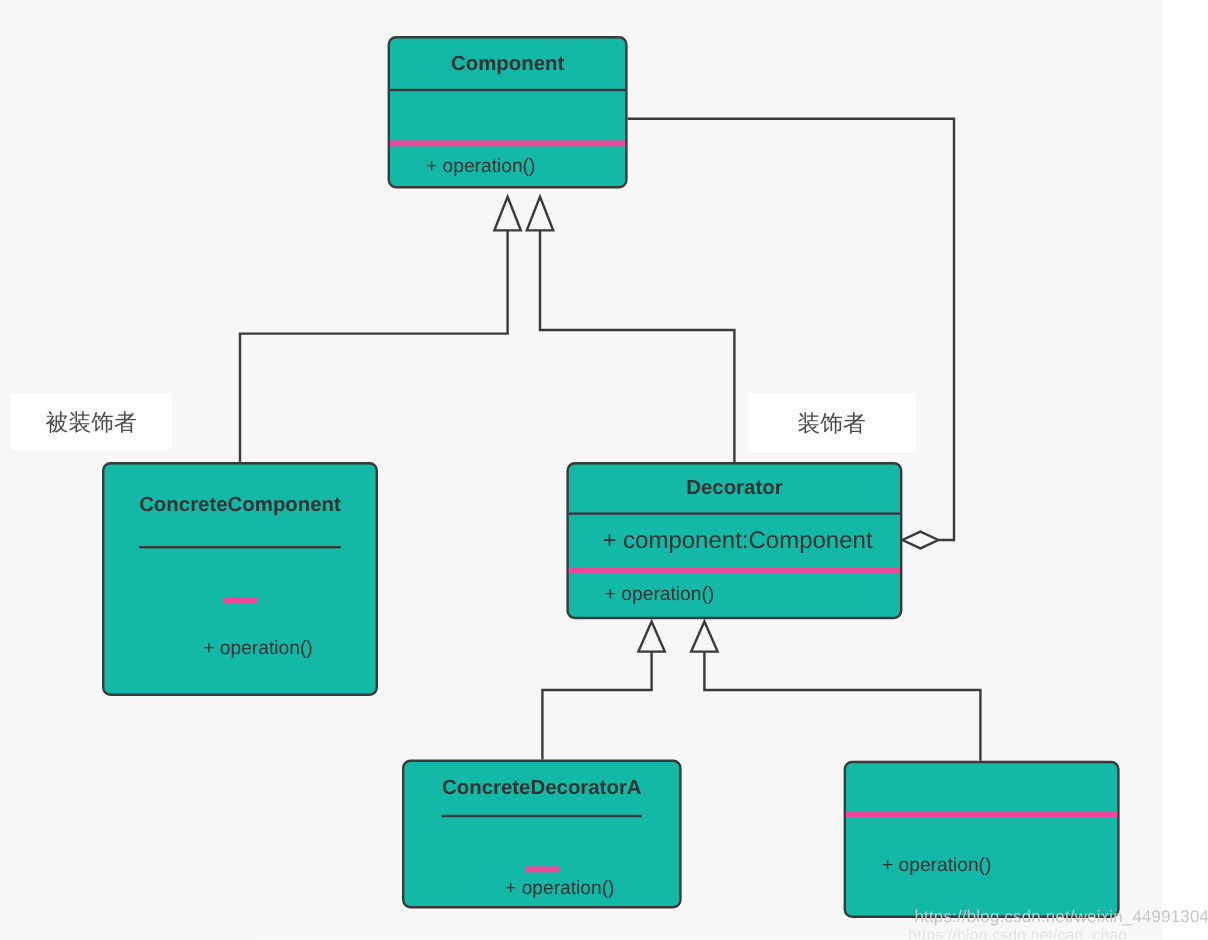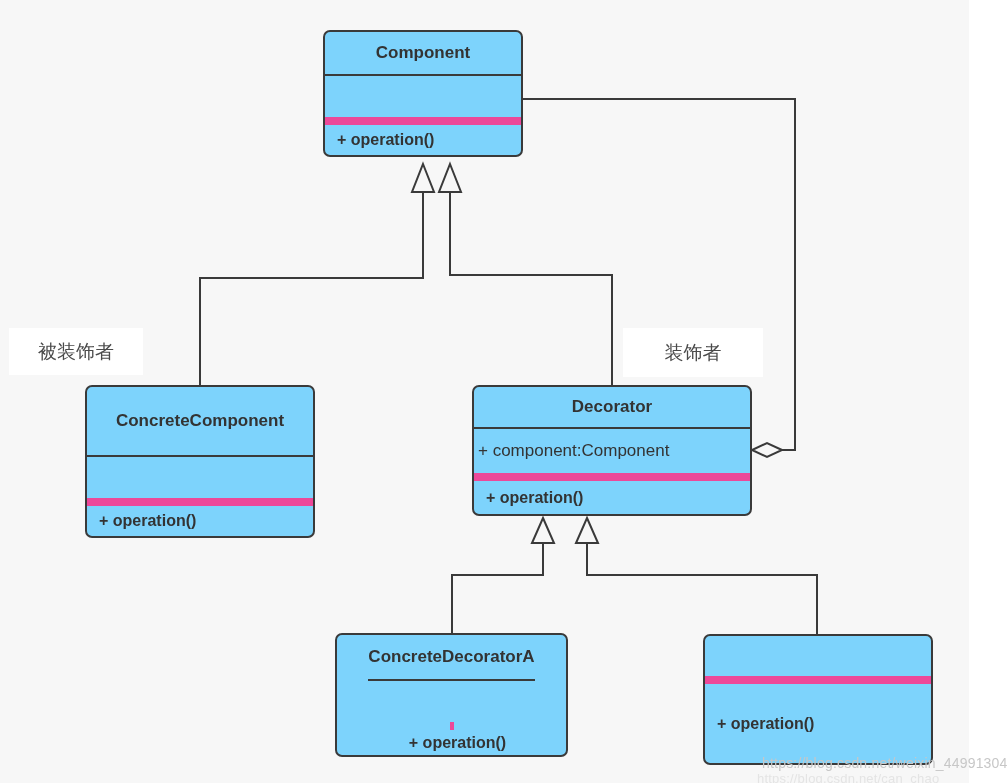--- a/index.html
+++ b/index.html
@@ -18,51 +18,50 @@
     background: #f7f7f7;
   }
   #wires {
     position: absolute;
     left: 0; top: 0;
     width: 1007px; height: 783px;
   }
   .uml-class {
     position: absolute;
     box-sizing: border-box;
-    background: #7dd3fc;
+    background: #14b8a6;
     border: 2px solid #3a3a3a;
     border-radius: 7px;
     display: flex;
     flex-direction: column;
     color: #333333;
   }
   .uml-title {
     box-sizing: content-box;
     border-bottom: 2px solid #3a3a3a;
     font-weight: bold;
     font-size: 17px;
     text-align: center;
     display: flex;
     align-items: center;
     justify-content: center;
   }
   .uml-attrs {
-    border-bottom: 8px solid #ec4899;
-    font-size: 17px;
+    border-bottom: 5px solid #ec4899;
+    font-size: 20px;
     display: flex;
     align-items: center;
-    padding-left: 4px;
+    padding-left: 28px;
   }
   .uml-ops {
     font-size: 16px;
     display: flex;
     align-items: center;
-    padding-left: 12px;
+    padding-left: 30px;
     flex: 1;
-    font-weight: bold;
   }
   .role-label {
     position: absolute;
     background: #ffffff;
     color: #4a4a4a;
     font-size: 19px;
     display: flex;
     align-items: center;
     justify-content: center;
   }
@@ -73,21 +72,21 @@
     letter-spacing: 0.2px;
   }
   #watermark-1 { left: 762px; top: 755px; color: #c7c7c7; }
   #watermark-2 { left: 757px; top: 771px; color: #e4e4e4; font-size: 13px; }
 
   
   #class-component            { left: 323px; top: 30px;  width: 200px; height: 127px; }
   #class-component .uml-title { height: 42px; }
   #class-component .uml-attrs { height: 41px; }
 
-  #class-concrete-component            { left: 85px;  top: 385px; width: 230px; height: 153px; }
+  #class-concrete-component            { left: 85px;  top: 385px; width: 230px; height: 195px; align-items: center; }
   #class-concrete-component .uml-title { height: 68px; }
   #class-concrete-component .uml-attrs { height: 41px; }
 
   #class-decorator            { left: 472px; top: 385px; width: 280px; height: 131px; }
   #class-decorator .uml-title { height: 40px; }
   #class-decorator .uml-attrs { height: 44px; }
 
   #class-concrete-decorator-a            { left: 335px; top: 633px; width: 233px; height: 124px; align-items: center; }
   #class-concrete-decorator-a .uml-title { height: 44px; }
   #class-concrete-decorator-a .uml-attrs { height: 41px; }

